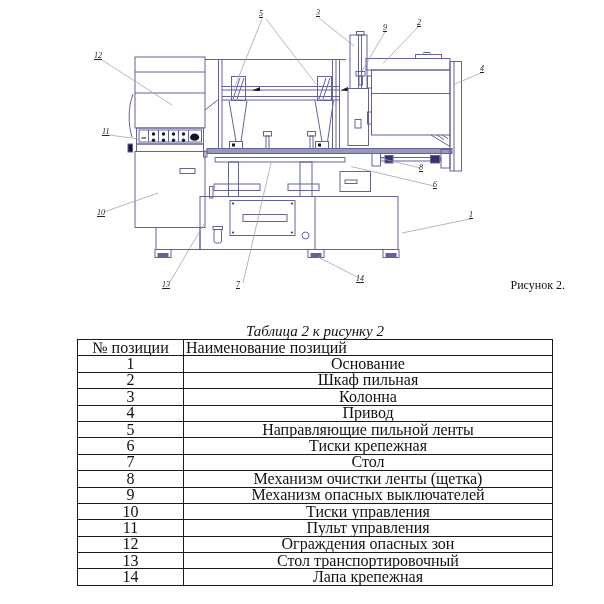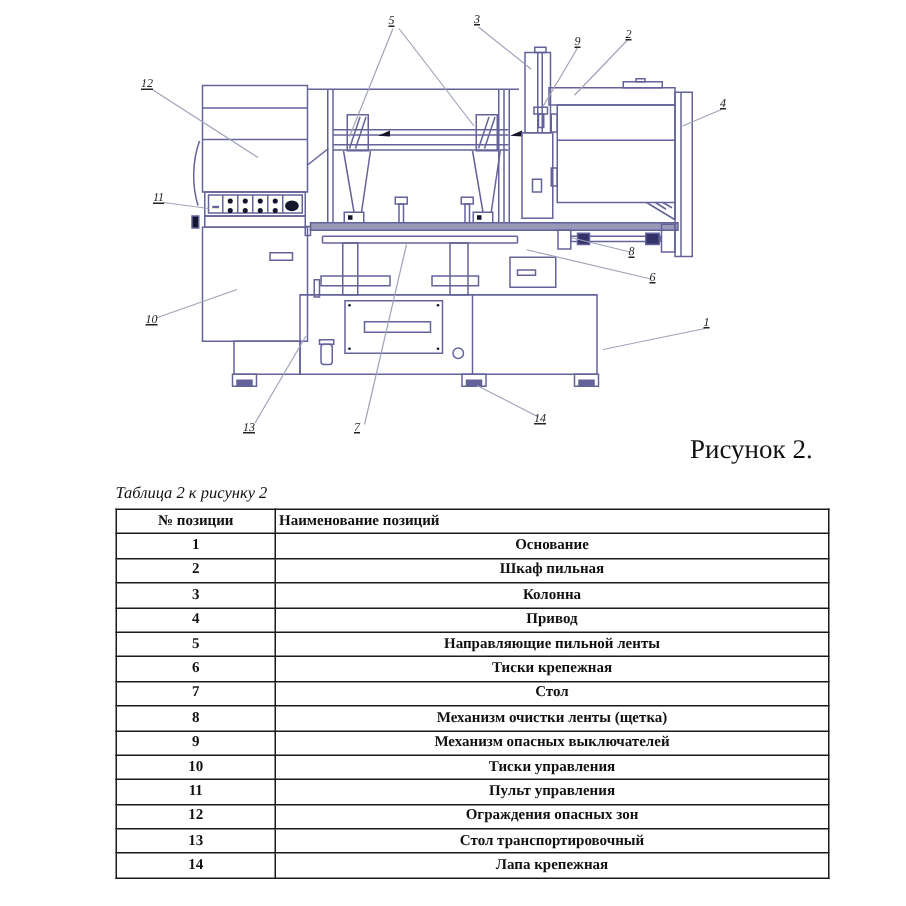--- a/index.html
+++ b/index.html
@@ -6,29 +6,29 @@
   .page{position:relative;width:604px;height:604px;background:#fff;overflow:hidden;
         font-family:"Liberation Serif",serif;color:#111;}
   .drawing-svg{position:absolute;left:0;top:0;}
   .callout{position:absolute;font:italic 8px "Liberation Serif",serif;color:#222;
            text-decoration:underline;line-height:8px;}
   .co12{left:94px;top:52px}.co11{left:102px;top:128px}.co10{left:97px;top:209px}
   .co5{left:259px;top:10px}.co3{left:316px;top:9px}.co9{left:383px;top:24px}
   .co2{left:417px;top:19px}.co4{left:480px;top:65px}.co8{left:419px;top:164px}
   .co6{left:433px;top:181px}.co1{left:469px;top:211px}.co13{left:162px;top:281px}
   .co7{left:236px;top:281px}.co14{left:356px;top:275px}
-  .fig-caption{position:absolute;left:460px;top:289px;width:105px;
-               font-size:18px;}
-  .tbl-title{position:absolute;left:77px;top:323px;width:476px;text-align:left;
-             font-style:italic;font-size:11px;}
+  .fig-caption{position:absolute;left:460px;top:278px;width:105px;text-align:right;
+               font-size:12px;}
+  .tbl-title{position:absolute;left:77px;top:323px;width:476px;text-align:center;
+             font-style:italic;font-size:15px;}
   table.legend{position:absolute;left:77px;top:339px;width:476px;
                border-collapse:collapse;table-layout:fixed;}
   table.legend{border:1.5px solid #1a1a1a;}
-  table.legend td,table.legend th{border:1px solid #1a1a1a;font-weight:bold;
-        font-size:10px;padding:0 2px;height:15.4px;line-height:14px;overflow:hidden;
+  table.legend td,table.legend th{border:1px solid #1a1a1a;font-weight:normal;
+        font-size:16px;padding:0 2px;height:15.4px;line-height:14px;overflow:hidden;
         white-space:nowrap;}
   col.c-num{width:106px;}
   td.num,th.num{text-align:center;}
   td.name,th.name{text-align:center;padding-left:7px;}
   th.name{text-align:left;}
 </style>
 </head>
 <body>
 
 <div class="page">

